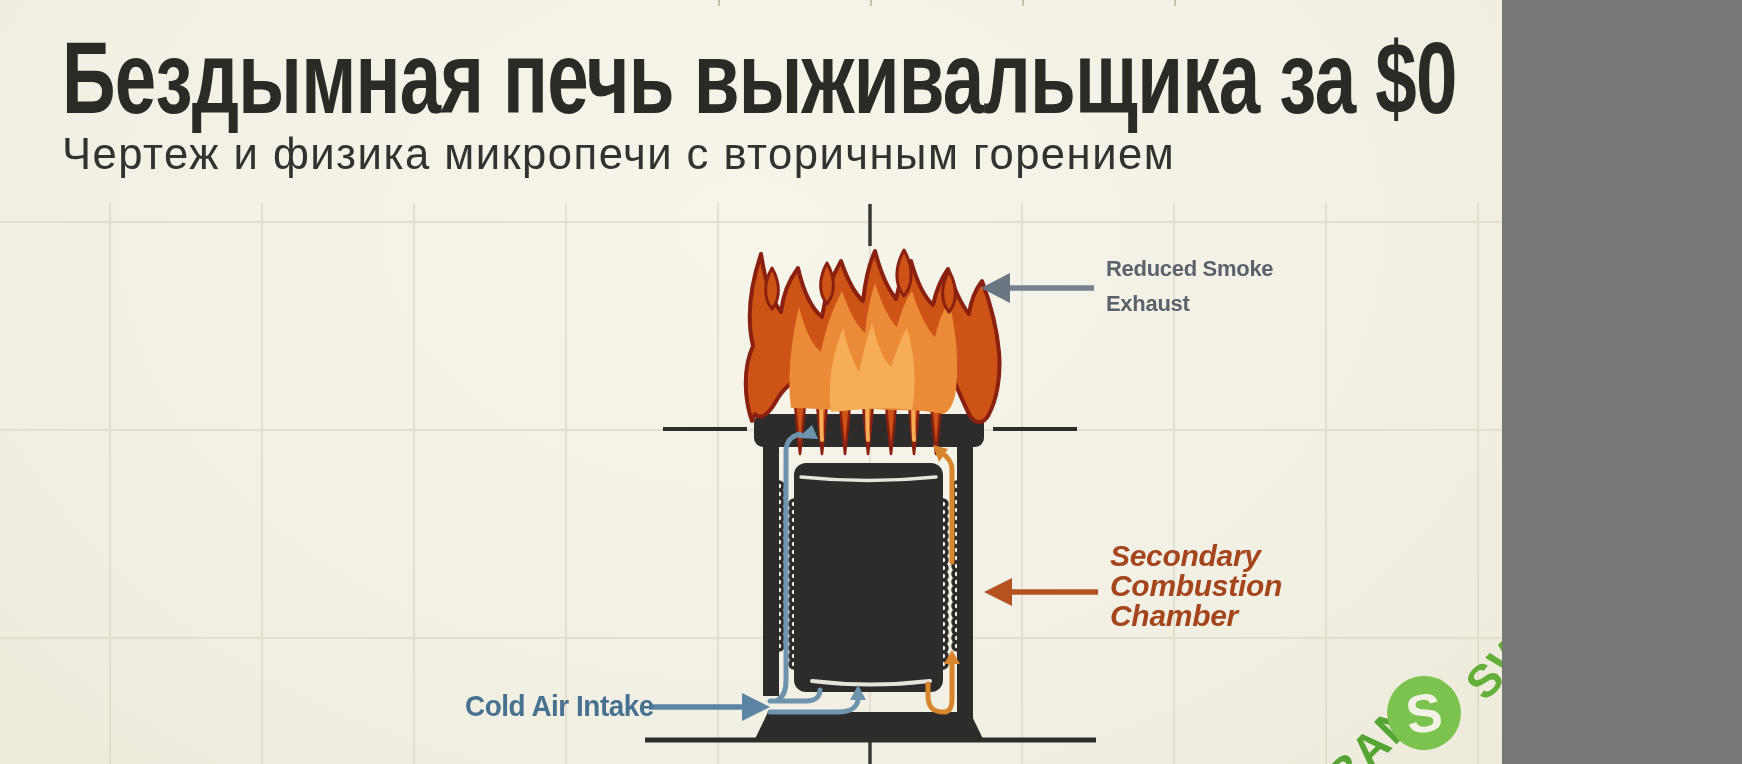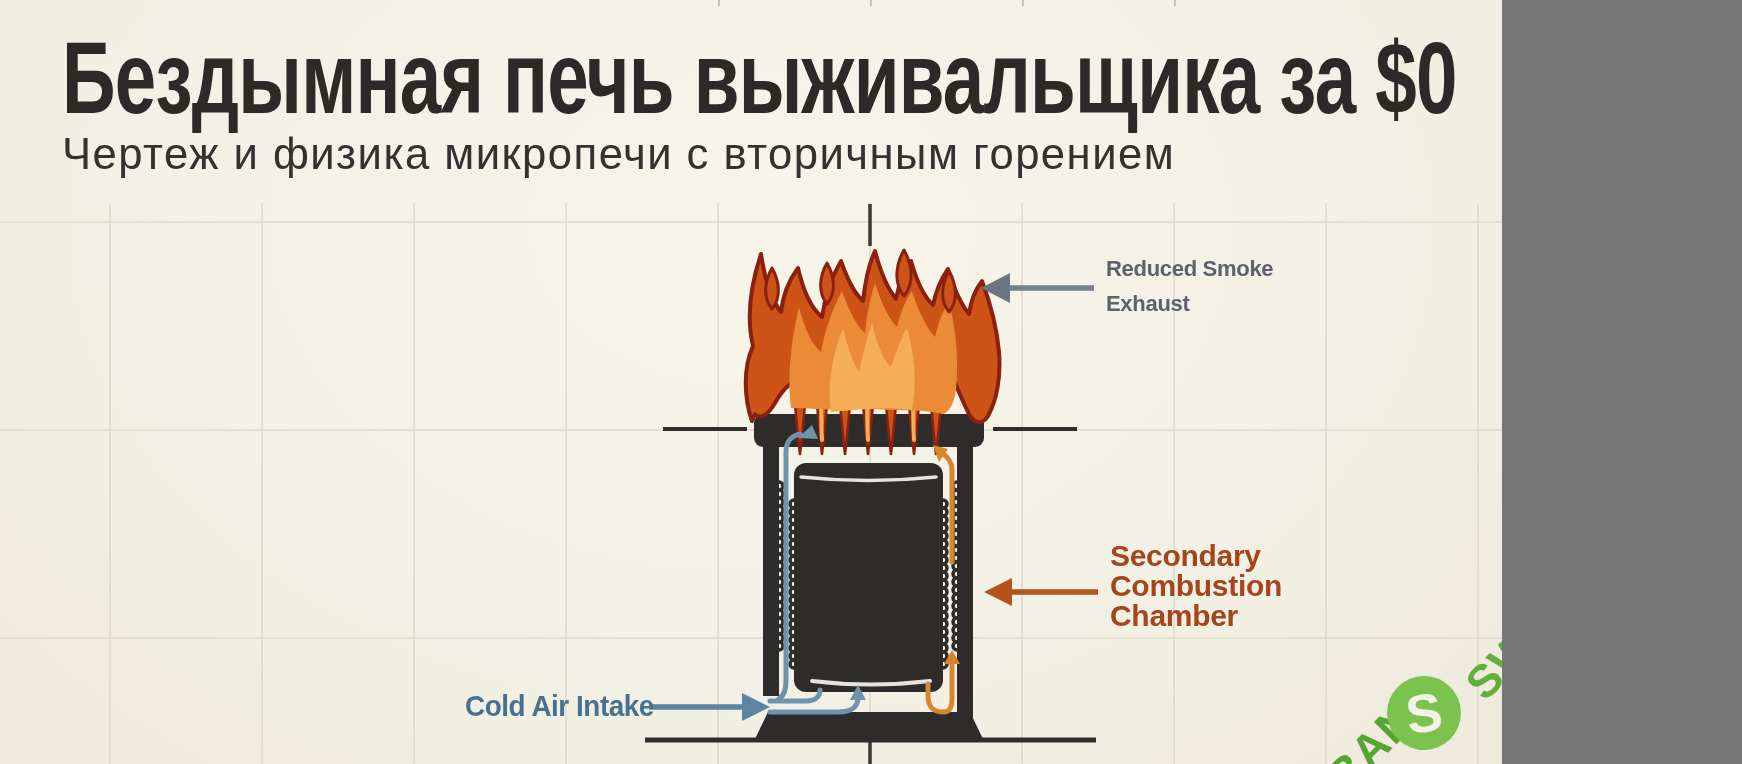--- a/index.html
+++ b/index.html
@@ -168,21 +168,21 @@
       <line x1="649" y1="707" x2="746" y2="707" stroke="#5b85a3" stroke-width="5.5"></line>
       <polygon points="770,707 742,693 742,721" fill="#5b85a3"></polygon>
     </g>
   </svg>
 
   <div class="title">Бездымная печь выживальщика за $0</div>
   <div class="subtitle">Чертеж и физика микропечи с вторичным горением</div>
 
   <div class="ann exhaust" style="color: rgb(91, 98, 108);">Reduced Smoke
 Exhaust</div>
-  <div class="ann secondary" style="color: rgb(165, 69, 28);">Secondary
+  <div class="ann secondary" style="color: rgb(165, 69, 28); font-style: italic;">Secondary
 Combustion
 Chamber</div>
   <div class="ann intake" style="color: rgb(71, 113, 143);">Cold Air Intake</div>
 
   <div>
     <div class="wm-text" style="left: 1553px; top: 612px; color: rgb(99, 175, 58);">SW.BAND</div>
     <div class="wm-text" style="left: 1668px; top: 727px; color: rgb(99, 175, 58);">SW.BAND</div>
     <div class="wm-text" style="left: 1352px; top: 766px; color: rgb(85, 164, 52);">SW.BAND</div>
     <div class="wm-text" style="left: 1515px; top: 775px; color: rgb(85, 164, 52);">SW.BAND</div>
     <div class="wm-text" style="left: 1748px; top: 446px; color: rgb(99, 175, 58);">SW.BAND</div>

